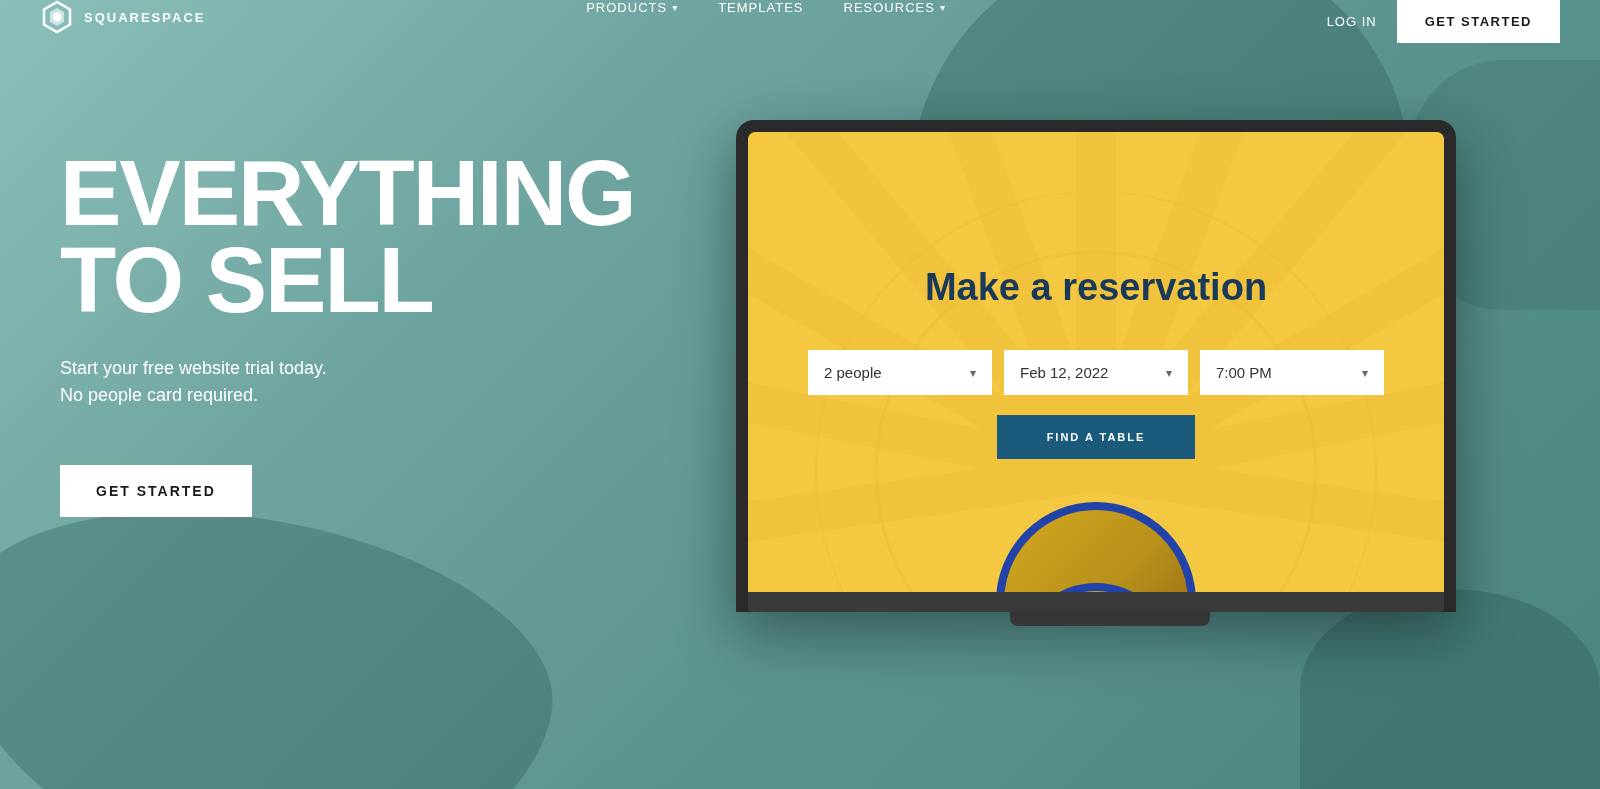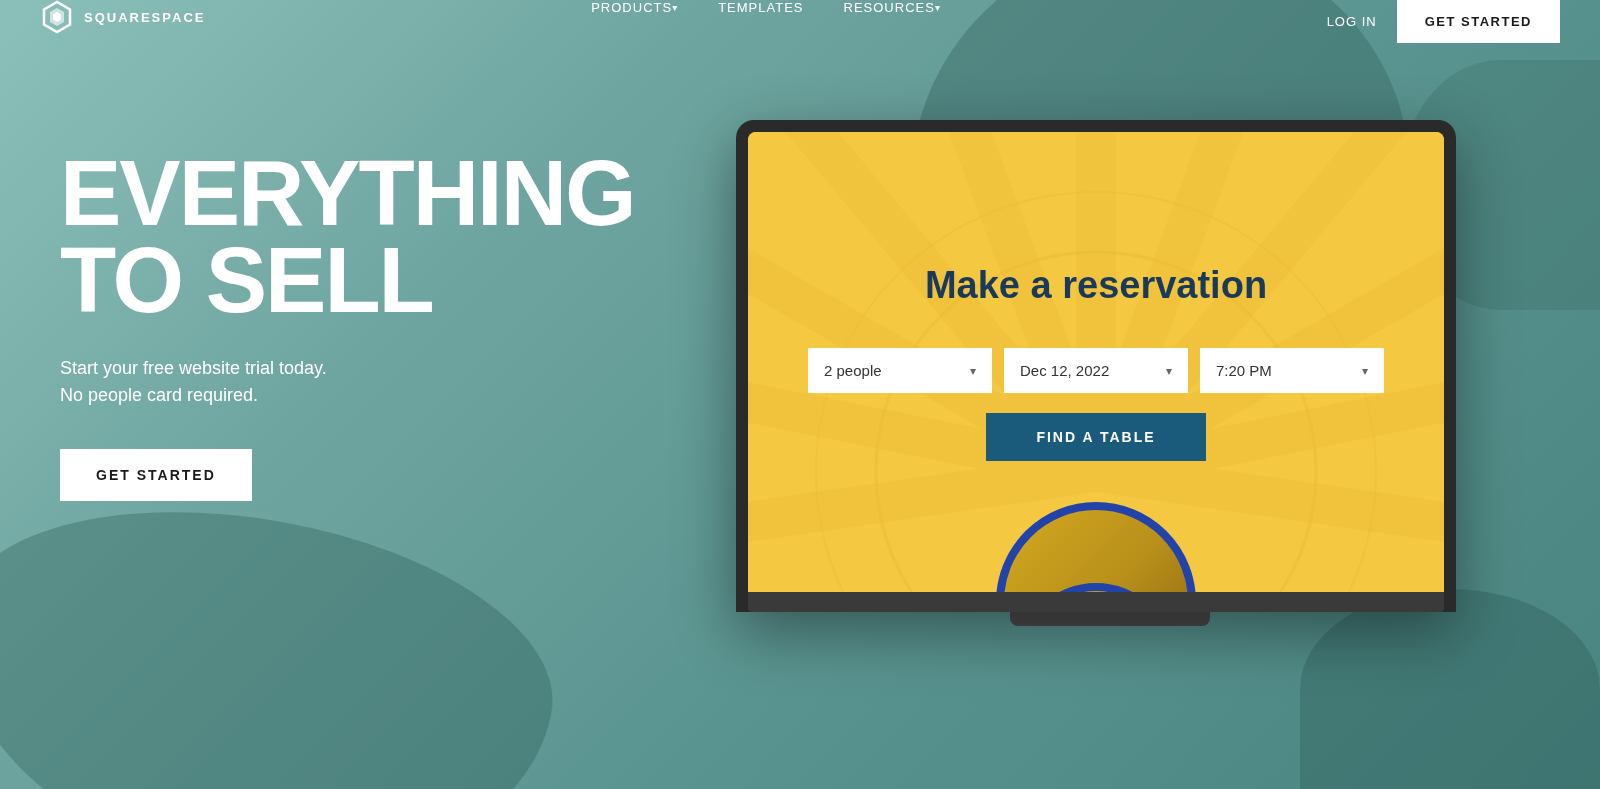--- a/index.html
+++ b/index.html
@@ -99,20 +99,21 @@
 
     .nav-link {
       color: white;
       text-decoration: none;
       font-size: 13px;
       font-weight: 500;
       letter-spacing: 1px;
       text-transform: uppercase;
       display: flex;
       align-items: center;
+      gap: 5px;
       cursor: pointer;
     }
 
     .nav-link .chevron {
       font-size: 10px;
     }
 
     .nav-right {
       display: flex;
       align-items: center;
@@ -165,21 +166,21 @@
       color: white;
       text-transform: uppercase;
       letter-spacing: -2px;
       margin-bottom: 30px;
     }
 
     .hero-subtitle {
       font-size: 18px;
       color: white;
       line-height: 1.5;
-      margin-bottom: 40px;
+      margin-bottom: 56px;
       font-weight: 400;
     }
 
     .hero-cta {
       background: white;
       color: #1a1a1a;
       border: none;
       padding: 18px 36px;
       font-size: 14px;
       font-weight: 700;
@@ -281,21 +282,21 @@
     .form-select .chevron-down {
       font-size: 12px;
       color: #666;
     }
 
     .find-table-btn {
       background: #1a5a7a;
       color: white;
       border: none;
       padding: 16px 50px;
-      font-size: 14px;
+      font-size: 11px;
       font-weight: 600;
       letter-spacing: 2px;
       text-transform: uppercase;
       cursor: pointer;
     }
 
     
     .plate-decoration {
       position: absolute;
       bottom: -30px;
@@ -417,25 +418,25 @@
           <div class="screen-content">
             <h2 class="reservation-title">Make a reservation</h2>
 
             <div class="reservation-form">
               <div class="form-row">
                 <div class="form-select">
                   <span class="select-text">2 people</span>
                   <span class="chevron-down">▾</span>
                 </div>
                 <div class="form-select">
-                  <span class="select-text">Dec 12, 2022</span>
+                  <span class="select-text">Feb 12, 2022</span>
                   <span class="chevron-down">▾</span>
                 </div>
                 <div class="form-select">
-                  <span class="select-text">7:20 PM</span>
+                  <span class="select-text">7:00 PM</span>
                   <span class="chevron-down">▾</span>
                 </div>
               </div>
 
               <button class="find-table-btn">FIND A TABLE</button>
             </div>
           </div>
 
           <div class="plate-decoration">
             <div class="plate-circle">

